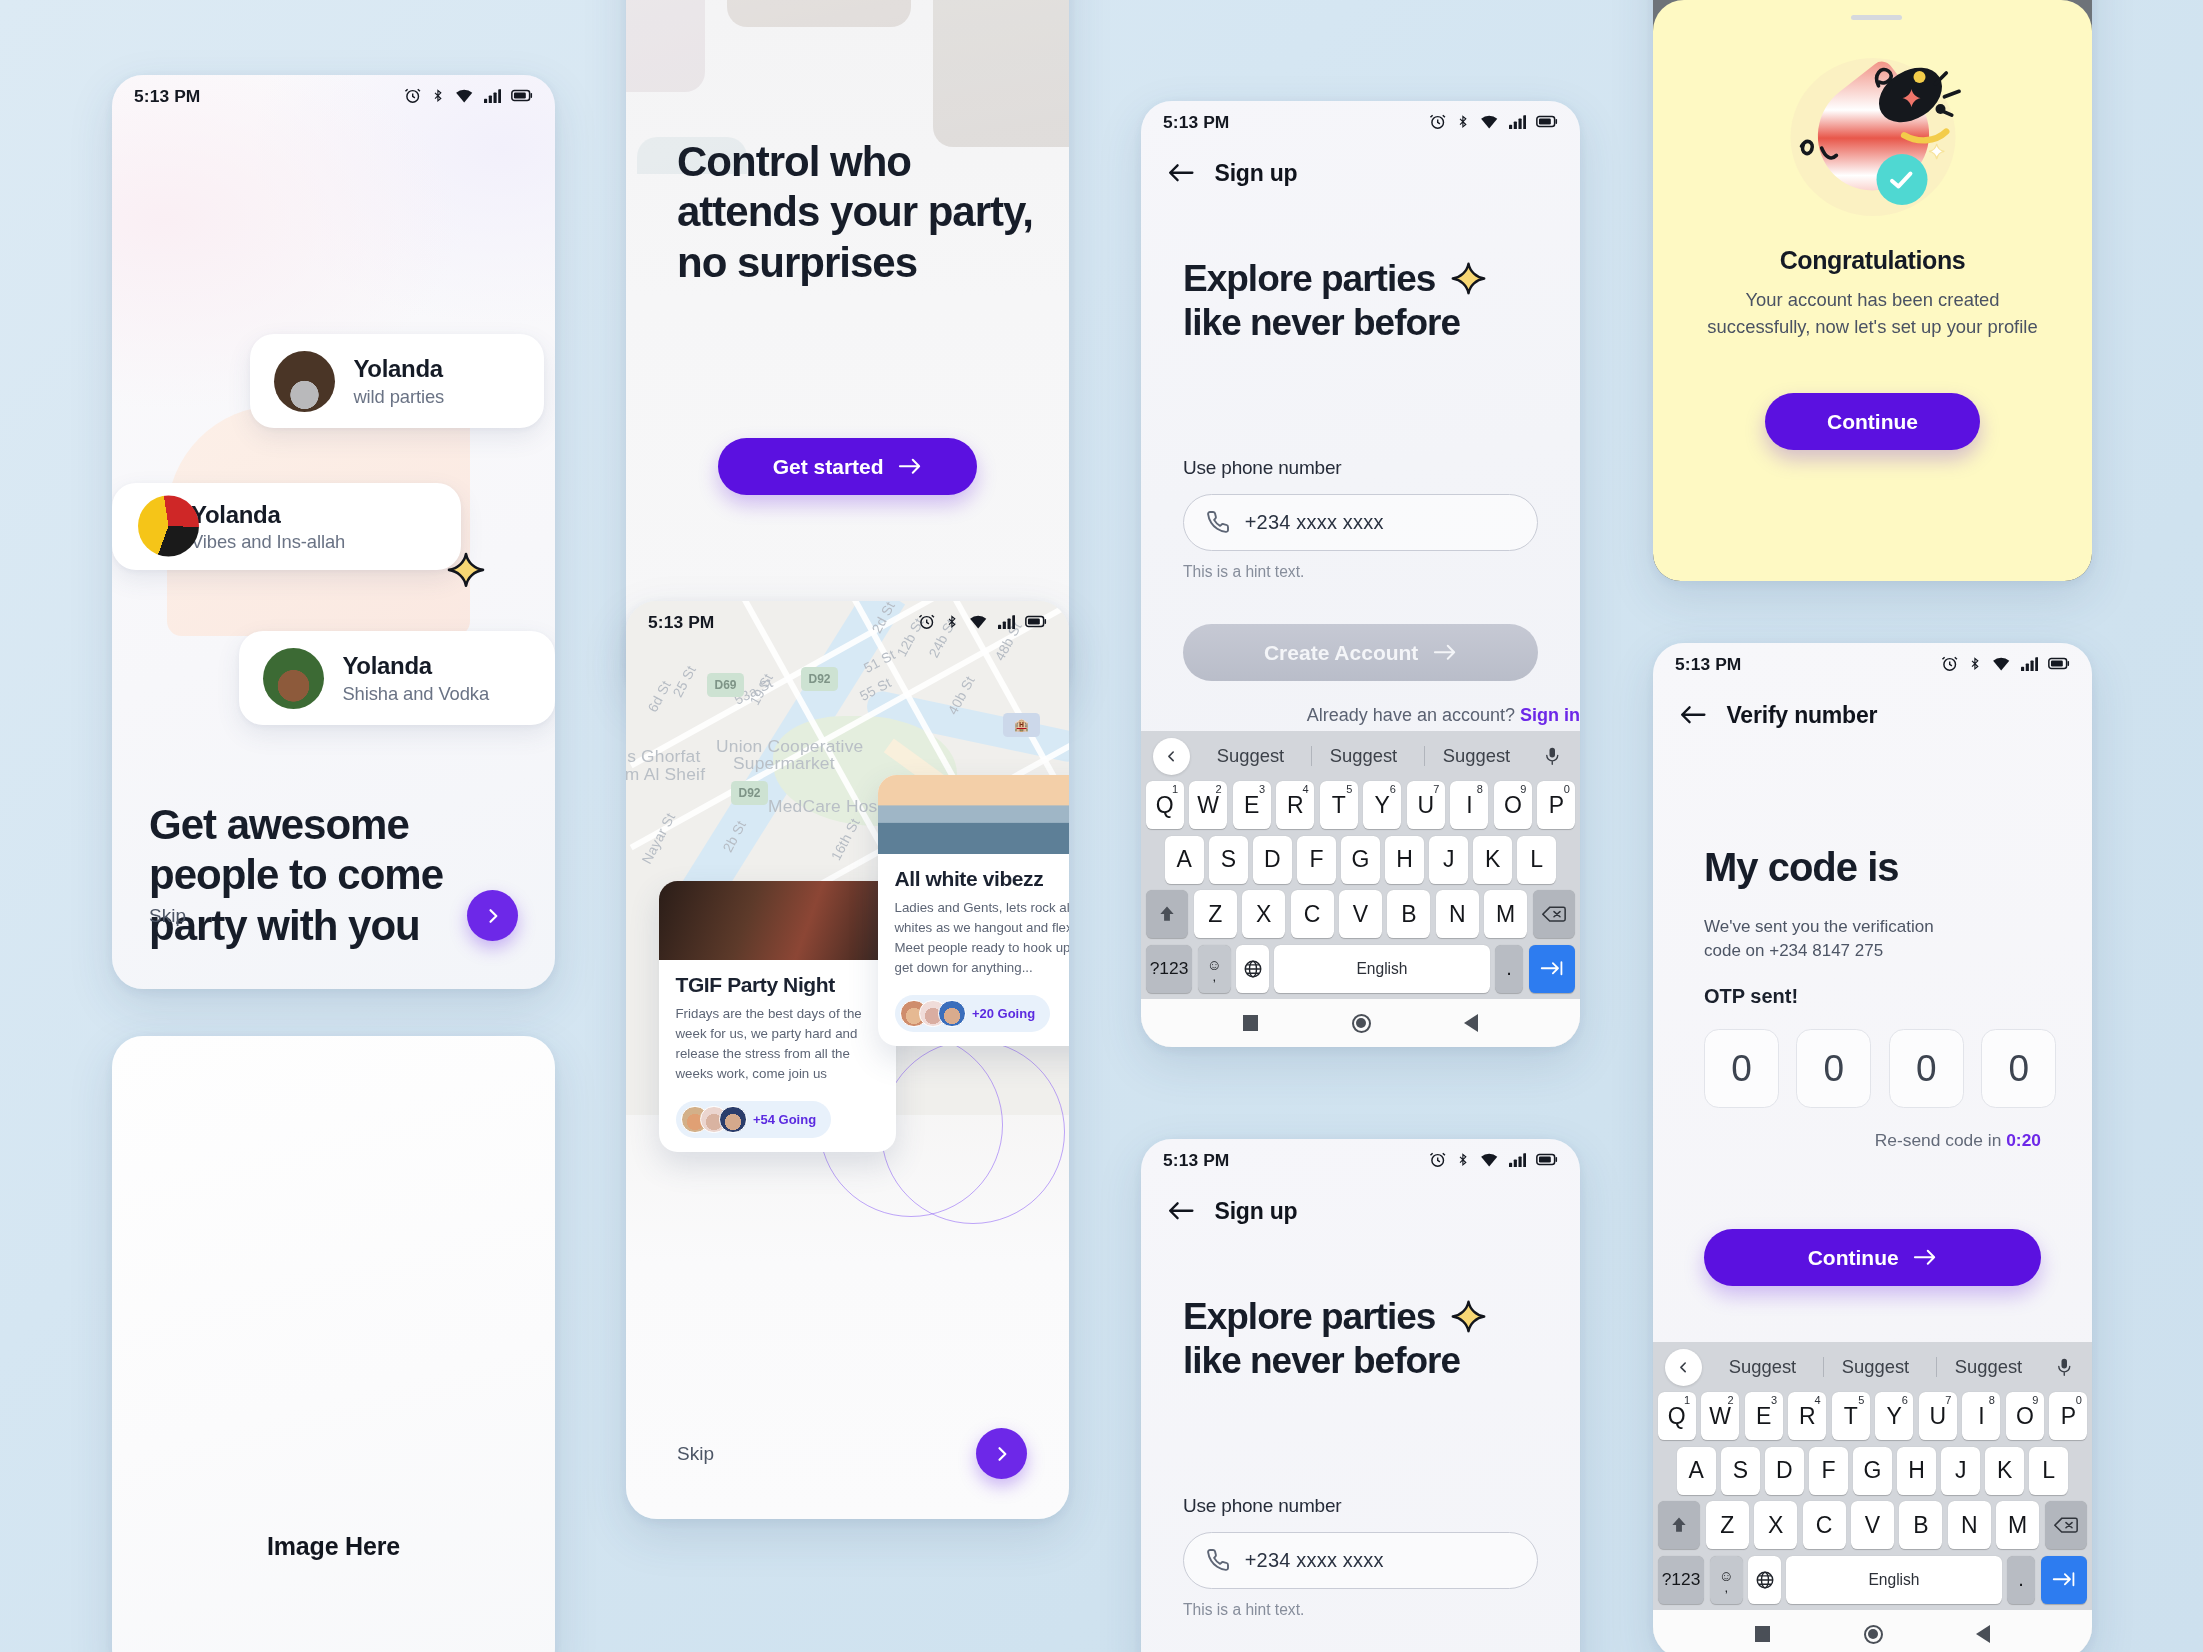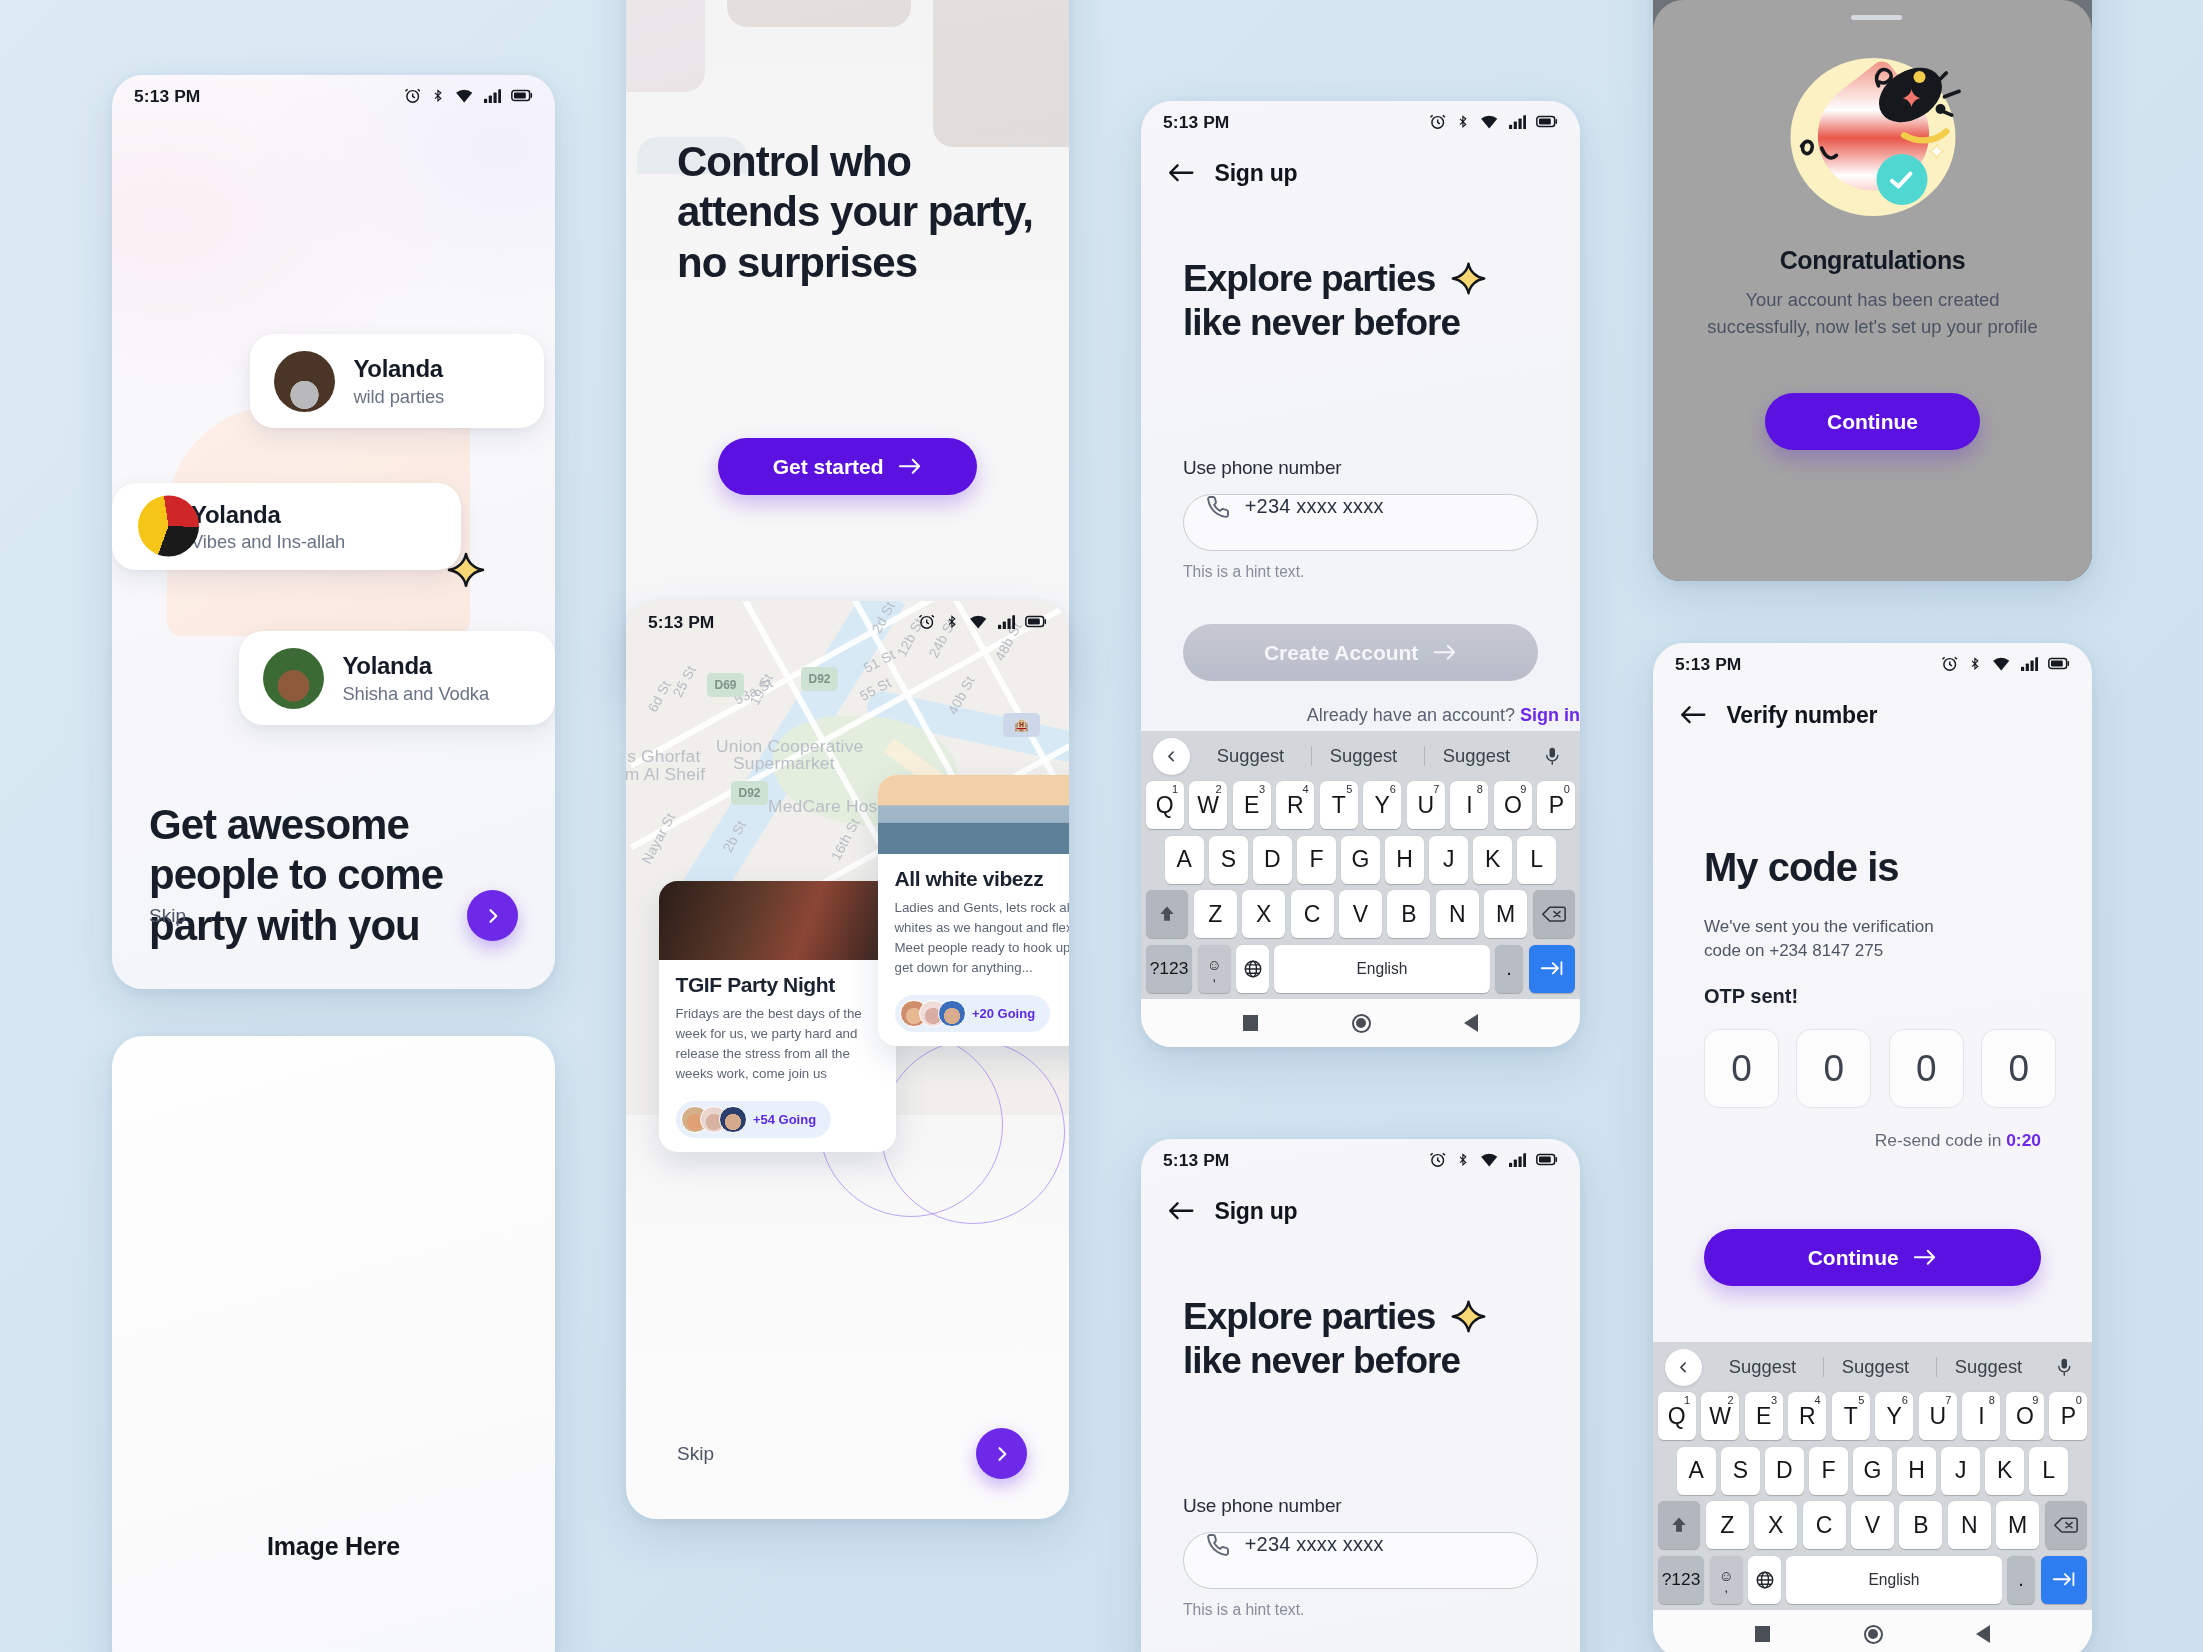--- a/index.html
+++ b/index.html
@@ -102,34 +102,34 @@
   .going b { font-size:13px; color:#5b2ae0; font-weight:600; }
   .circ { position:absolute; border:1.8px solid #8b5cf6; border-radius:50%; opacity:.55; }
 
   
   #p4 { left:1141px; top:101px; width:439px; height:946px;
         background:linear-gradient(170deg,#f6f6fa 0%,#f3f4f8 40%,#f1f2f7 100%); }
   #p6 { left:1141px; top:1139px; width:439px; height:551px;
         background:linear-gradient(170deg,#f6f6fa 0%,#f3f4f8 100%); }
   .flabel { font-size:19px; color:#262c39; font-weight:500; letter-spacing:-0.2px;}
   .finput { height:57px; border:1.5px solid #c9ccd6; border-radius:31px; background:rgba(255,255,255,.55);
-      display:flex; align-items:flex-start; gap:14.7px; padding:0 22px; }
+      display:flex; align-items:center; gap:14.7px; padding:0 22px; }
   .finput .val { font-size:20px; color:#2b3342; letter-spacing:0.2px;}
   .fhint { font-size:15.6px; color:#868d9b; }
   .altrow { text-align:center; font-size:18px; color:#5b6272; }
   .altrow b { color:#6d28e8; font-weight:600; }
   .ordiv { display:flex; align-items:center; gap:0; }
   .ordiv .ln { flex:1; height:0.9px; background:#d9dce3; }
   .ordiv span { font-size:18.4px; color:#656c7b; padding:0 26px; }
 
   
   #p5 { left:1653px; top:-88px; width:439px; height:669px; background:#6e7379; border-radius:27.5px;}
   #p5 .pwbox { position:absolute; top:53px; left:31px; right:31px; height:64px;
      border:1.8px solid #9aa0a7; border-radius:33px; }
-  .sheet { position:absolute; left:0; right:0; bottom:0; background:#a3a3a3;
+  .sheet { position:absolute; left:0; right:0; bottom:0; background:#fef9c3;
      border-radius:31px 31px 27.5px 27.5px;padding-left:7px; }
   .grab { width:51px; height:5.5px; background:#d6d9de; border-radius:3.7px; margin:14.7px auto 0; }
 
   
   #p7 { left:1653px; top:643px; width:439px; height:1015px;
         background:linear-gradient(170deg,#f7f7fa 0%,#f4f4f8 100%); }
   .otprow { display:flex; gap:17.4px; }
   .otpbox { width:75px; height:79px; border:1.5px solid #e2e4ea; border-radius:14.7px;
       background:rgba(255,255,255,.7); display:flex; align-items:center; justify-content:center;
       font-size:37px; font-weight:500; color:#3d4450; }

